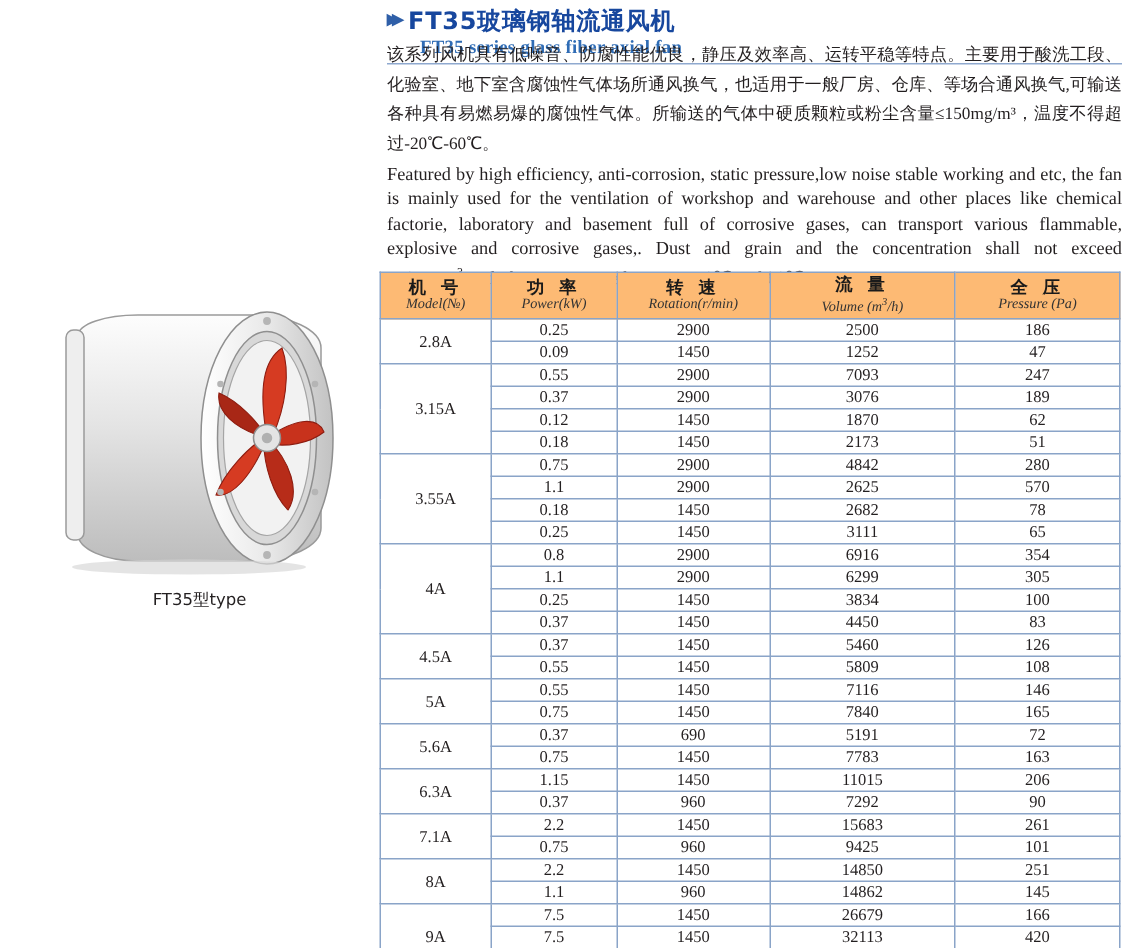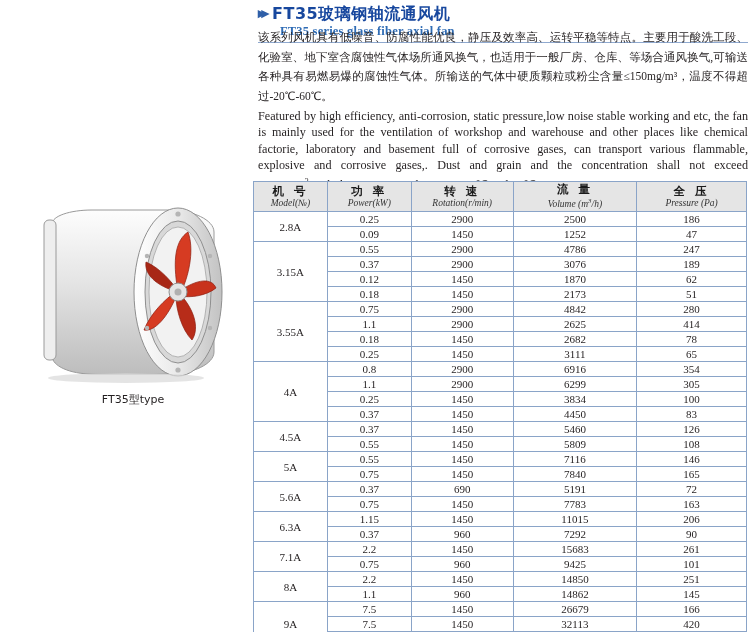--- a/index.html
+++ b/index.html
@@ -124,21 +124,21 @@
     font-family: "Liberation Serif", serif;
     font-size: 11px;
     color: #231f20;
   }
   table.spec th, table.spec td {
     border: 1px solid #8aa4c8;
     text-align: center;
     padding: 0;
   }
   table.spec thead th {
-    background: #e5e5e5;
+    background: #fdba74;
     height: 26px;
     font-weight: normal;
     line-height: 12px;
     padding: 1px 0;
   }
   .hdr-cn {
     display: block;
     font-family: "DejaVu Sans", "Liberation Sans", sans-serif;
     font-size: 11.5px;
     font-weight: bold;
@@ -285,21 +285,21 @@
           <tr>
             <td>0.09</td>
             <td>1450</td>
             <td>1252</td>
             <td>47</td>
           </tr>
           <tr>
             <td class="model" rowspan="4">3.15A</td>
             <td>0.55</td>
             <td>2900</td>
-            <td>4786</td>
+            <td>7093</td>
             <td>247</td>
           </tr>
           <tr>
             <td>0.37</td>
             <td>2900</td>
             <td>3076</td>
             <td>189</td>
           </tr>
           <tr>
             <td>0.12</td>
@@ -317,21 +317,21 @@
             <td class="model" rowspan="4">3.55A</td>
             <td>0.75</td>
             <td>2900</td>
             <td>4842</td>
             <td>280</td>
           </tr>
           <tr>
             <td>1.1</td>
             <td>2900</td>
             <td>2625</td>
-            <td>414</td>
+            <td>570</td>
           </tr>
           <tr>
             <td>0.18</td>
             <td>1450</td>
             <td>2682</td>
             <td>78</td>
           </tr>
           <tr>
             <td>0.25</td>
             <td>1450</td>

